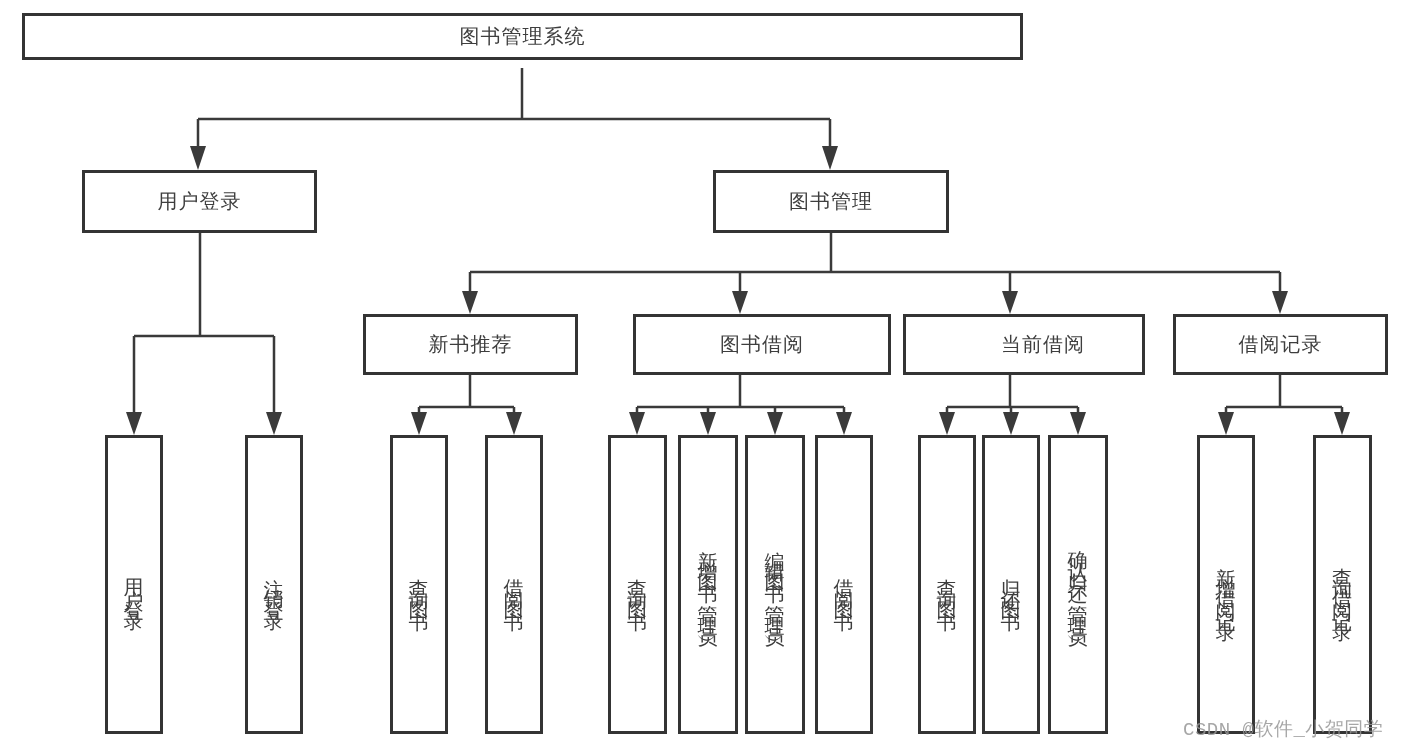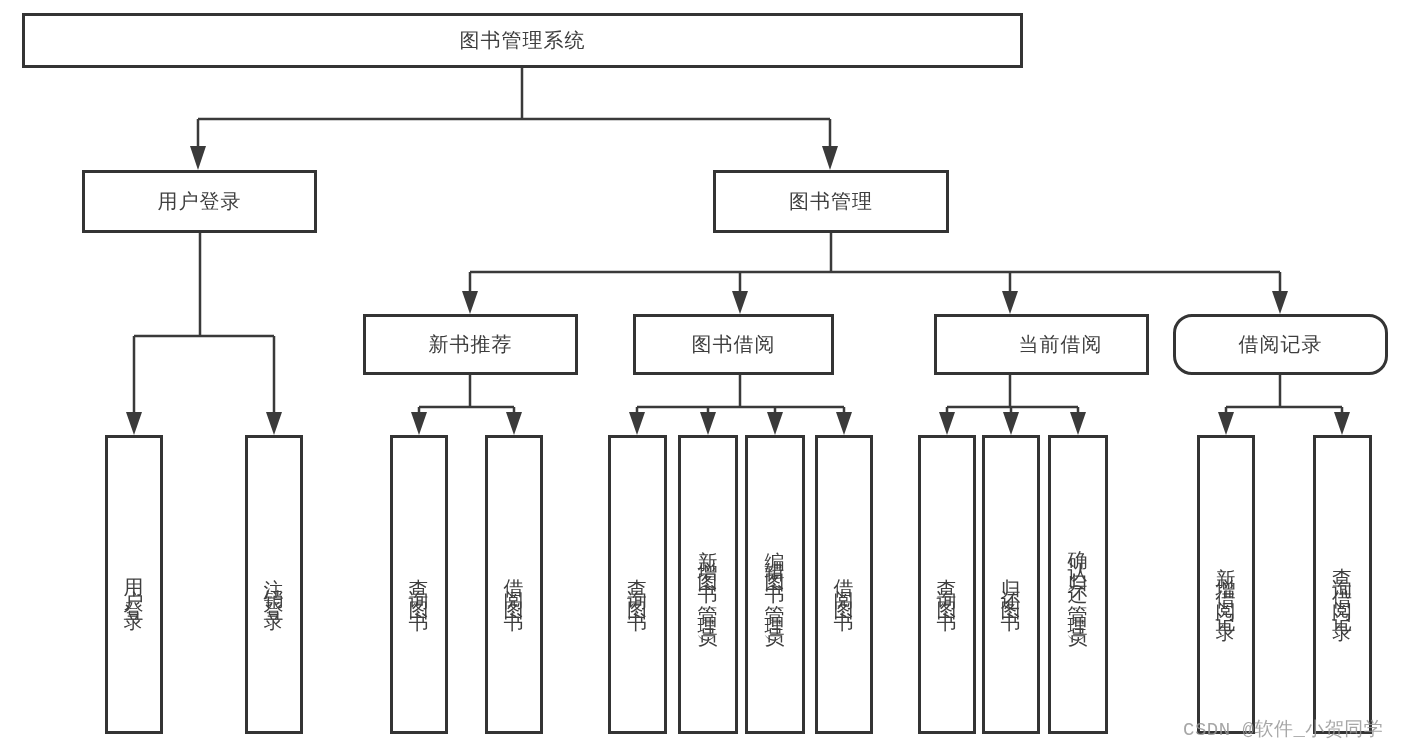--- a/index.html
+++ b/index.html
@@ -16,27 +16,27 @@
   .node .lbl{font-size:20px;letter-spacing:1px;white-space:nowrap;}
   .leaf .lbl{
     writing-mode:vertical-rl;text-orientation:mixed;
     font-size:20px;line-height:1;letter-spacing:11px;white-space:nowrap;
   }
   .watermark{
     position:absolute;left:1183px;top:716px;z-index:3;
     font-size:19px;color:rgba(150,150,150,0.85);letter-spacing:0.5px;white-space:nowrap;font-family:Liberation Mono, monospace;
   }
   
-  .n-root{left:22px;top:13px;width:1001px;height:55px;}
+  .n-root{left:22px;top:13px;width:1001px;height:47px;}
   .n-l2a{left:82px;top:170px;width:235px;height:63px;}
   .n-l2b{left:713px;top:170px;width:236px;height:63px;}
   .n-l3a{left:363px;top:314px;width:215px;height:61px;}
-  .n-l3b{left:633px;top:314px;width:201px;height:61px;}
-  .n-l3c{left:934px;top:314px;width:215px;height:61px;padding-left:38px;}
-  .n-l3d{left:1173px;top:314px;width:215px;height:61px;border-radius:19px;}
+  .n-l3b{left:633px;top:314px;width:258px;height:61px;}
+  .n-l3c{left:903px;top:314px;width:242px;height:61px;padding-left:38px;}
+  .n-l3d{left:1173px;top:314px;width:215px;height:61px;}
   .leaf{top:435px;height:299px;}
   .n-f1{left:105px;width:58px;}
   .n-f2{left:245px;width:58px;}
   .n-f3{left:390px;width:58px;}
   .n-f4{left:485px;width:58px;}
   .n-f5{left:608px;width:59px;}
   .n-f6{left:678px;width:60px;}
   .n-f7{left:745px;width:60px;}
   .n-f8{left:815px;width:58px;}
   .n-f9{left:918px;width:58px;}

